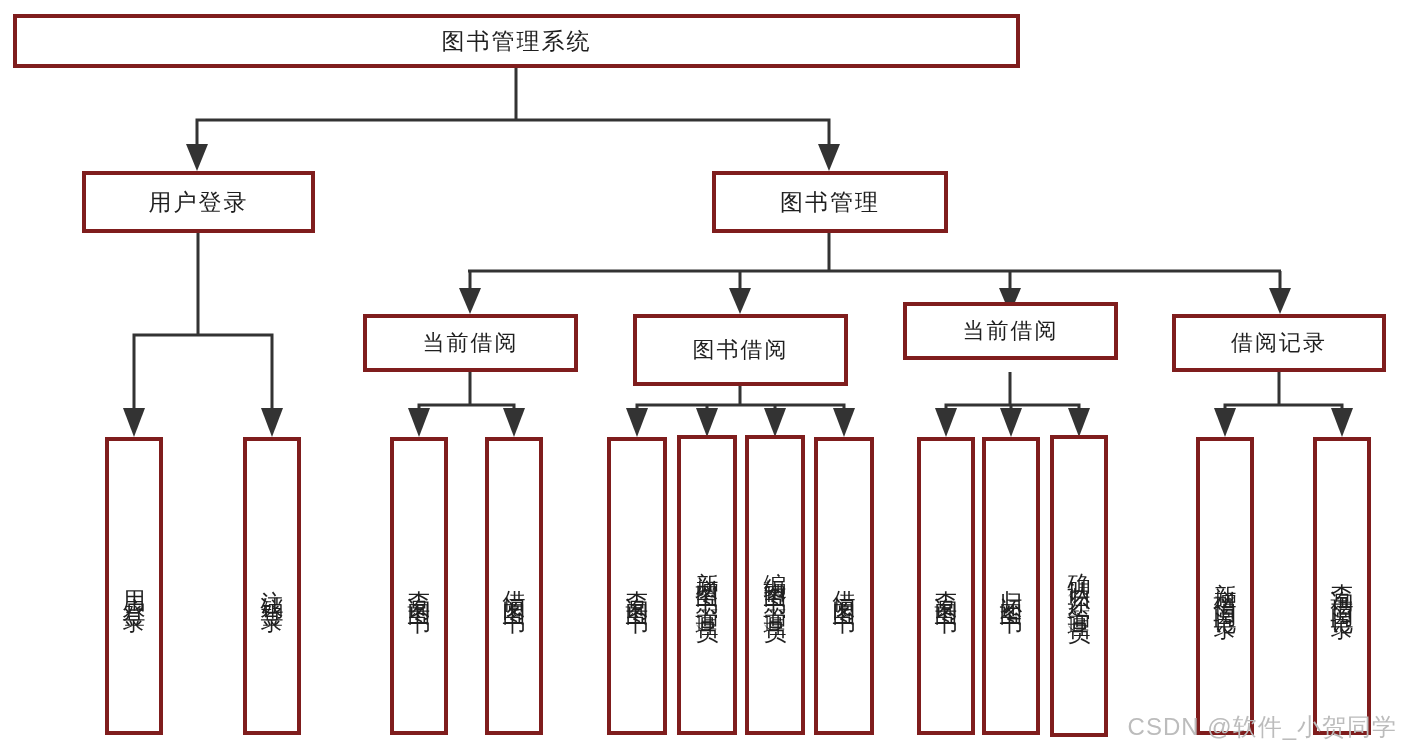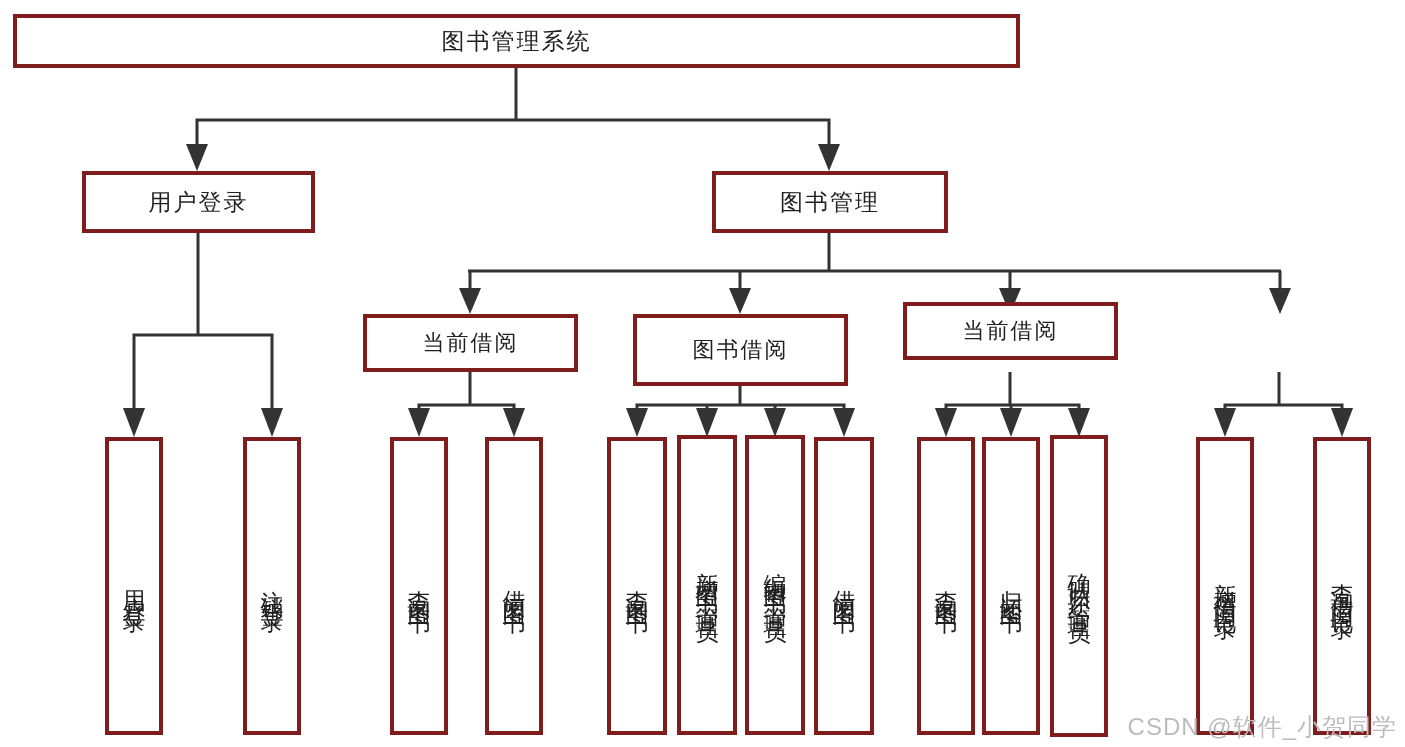--- a/index.html
+++ b/index.html
@@ -112,20 +112,23 @@
 
   <div class="node hnode lvl3" style="left:363px; top:314px; width:215px; height:58px;">
     <span>当前借阅</span>
   </div>
   <div class="node hnode lvl3" style="left:633px; top:314px; width:215px; height:72px;">
     <span>图书借阅</span>
   </div>
   <div class="node hnode lvl3" style="left:903px; top:302px; width:215px; height:58px;">
     <span>当前借阅</span>
   </div>
+  <div class="node hnode lvl3" style="left:1172px; top:314px; width:214px; height:58px;">
+    <span>借阅记录</span>
+  </div>
 
   <div class="node vnode" style="left:105px; top:437px; width:58px; height:298px;">
     <span>用户登录</span>
   </div>
   <div class="node vnode" style="left:243px; top:437px; width:58px; height:298px;">
     <span>注销登录</span>
   </div>
 
   <div class="node vnode" style="left:390px; top:437px; width:58px; height:298px;">
     <span>查询图书</span>

